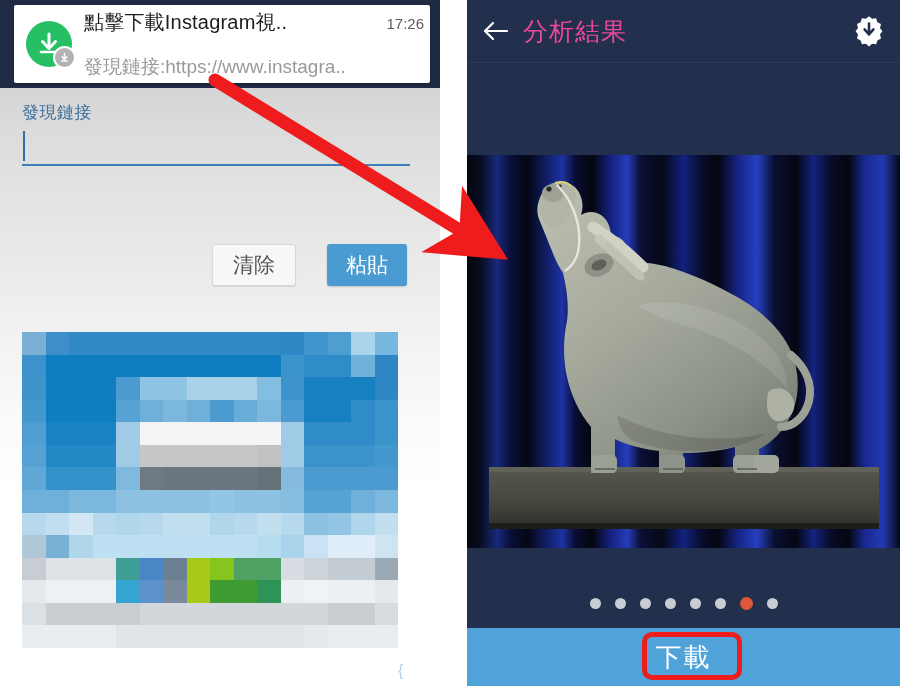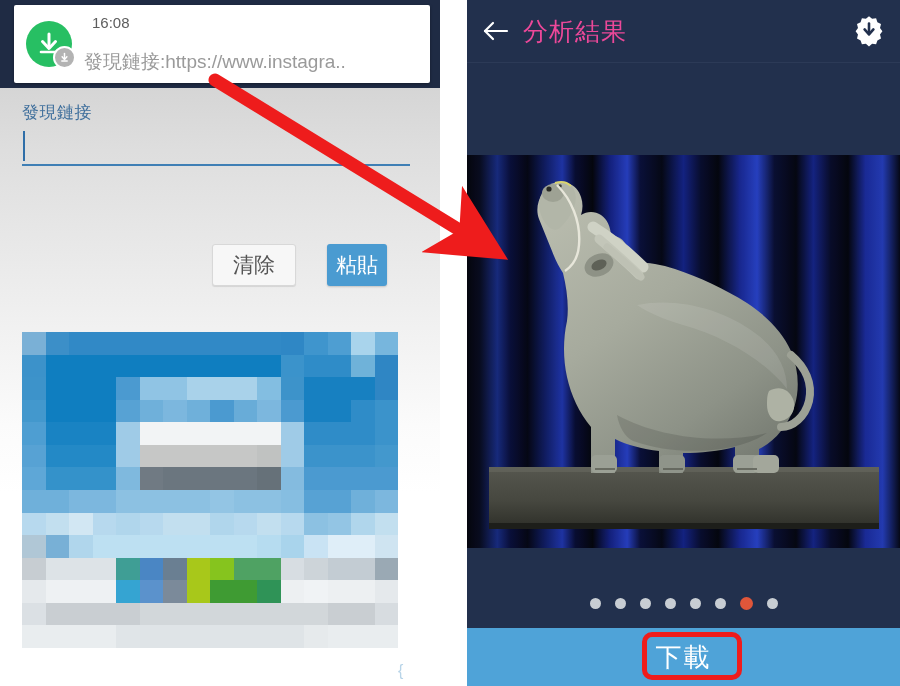--- a/index.html
+++ b/index.html
@@ -74,21 +74,21 @@
   .btn{
     position:absolute;height:42px;border-radius:3px;
     font-size:21px;display:flex;align-items:center;justify-content:center;
     box-sizing:border-box;cursor:pointer;
   }
   .btn-clear{
     left:212px;width:84px;background:#f7f7f7;color:#555;
     border:1px solid #d8d8d8;box-shadow:0 1px 1px rgba(0,0,0,.10);
   }
   .btn-paste{
-    left:327px;width:60px;background:#4a9bd1;color:#ffffff;border:none;
+    left:327px;width:80px;background:#4a9bd1;color:#ffffff;border:none;
     box-shadow:0 1px 2px rgba(0,0,0,.18);
   }
 
   
   .pixel-preview{
     position:absolute;left:22px;top:332px;width:376px;height:316px;
     display:grid;grid-template-columns:repeat(16,1fr);grid-template-rows:repeat(14,1fr);
   }
   .pixel-preview i{display:block;}
 
@@ -171,21 +171,22 @@
         <div class="notif-badge">
           <svg width="11" height="11" viewBox="0 0 12 12" aria-hidden="true">
             <path d="M6 1.5 L6 7.4" stroke="#ffffff" stroke-width="1.6" stroke-linecap="round"></path>
             <path d="M3.4 5.2 L6 8.1 L8.6 5.2" stroke="#ffffff" stroke-width="1.6" fill="none" stroke-linecap="round" stroke-linejoin="round"></path>
             <path d="M3 9.8 L9 9.8" stroke="#ffffff" stroke-width="1.4" stroke-linecap="round"></path>
           </svg>
         </div>
       </div>
       <div class="notif-text">
         <div class="notif-title-row">
-          <div class="notif-time">16:08</div>
+          <div class="notif-title">點擊下載Instagram視..</div>
+          <div class="notif-time">17:26</div>
         </div>
         <div class="notif-sub">發現鏈接:https://www.instagra..</div>
       </div>
     </div>
 
     <div class="field-label">發現鏈接</div>
     <input class="field-input" type="text" value="" placeholder="" style="">
     <div class="caret"></div>
 
     <div class="btn-row">

